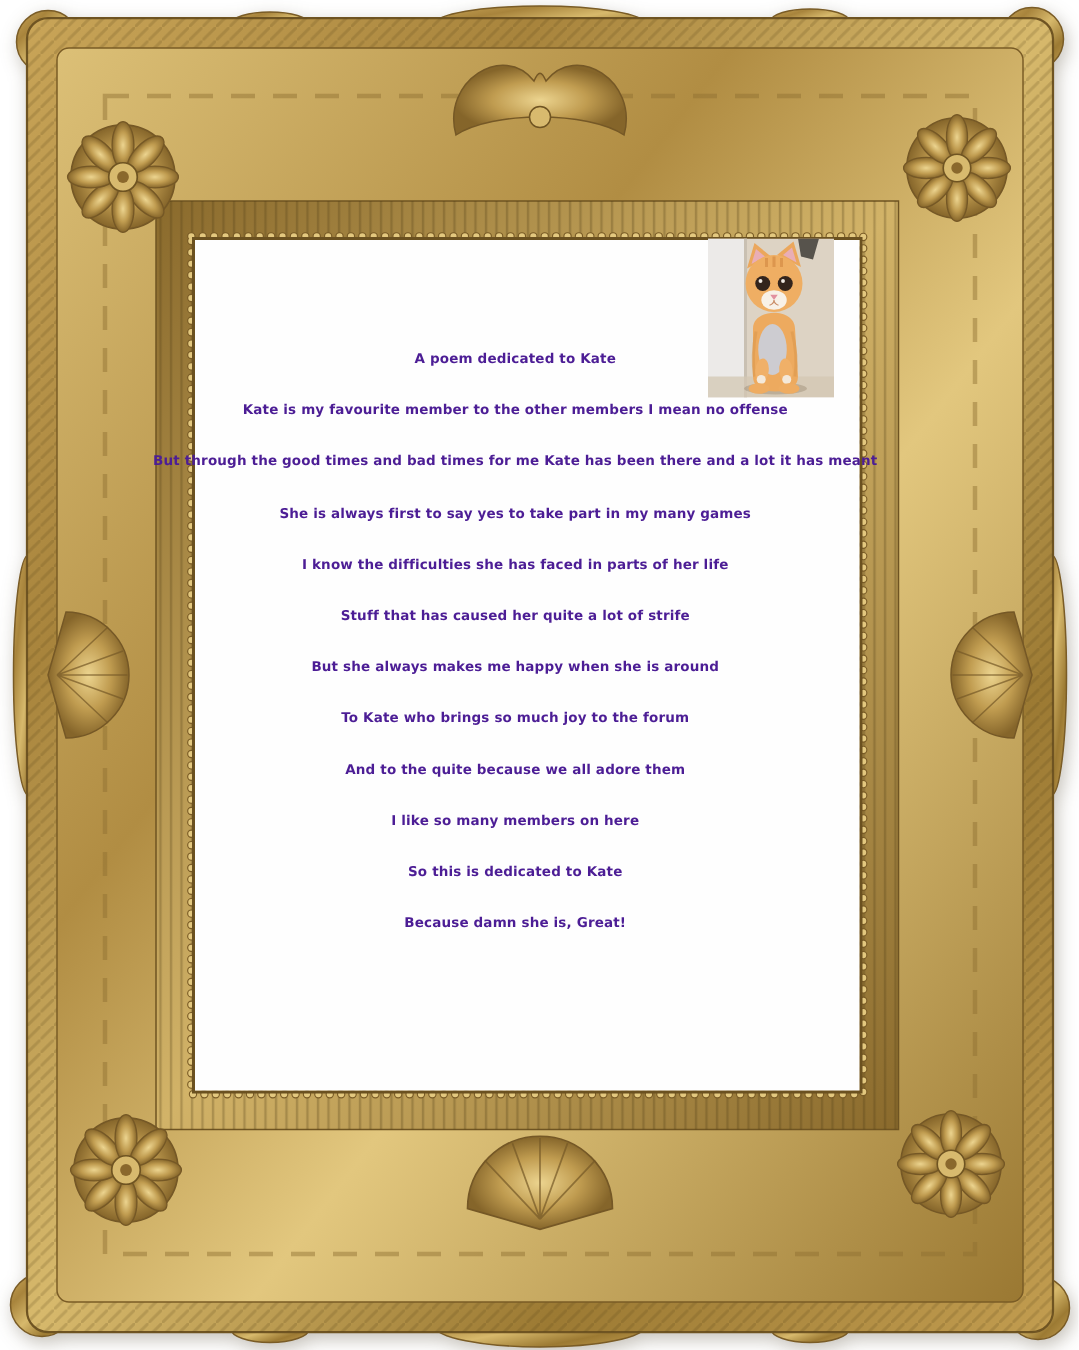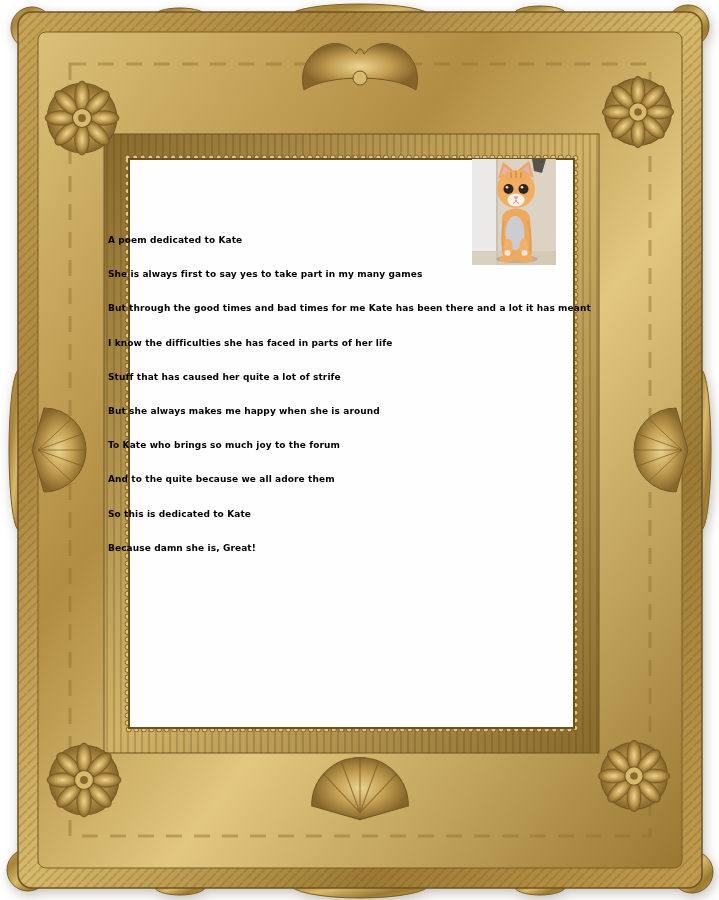--- a/index.html
+++ b/index.html
@@ -11,22 +11,22 @@
   .scene { position:relative; width:719px; height:900px; background:#ffffff; }
   .frame-svg {
     position:absolute; left:0; top:0; width:719px; height:900px;
     filter: drop-shadow(2px 4px 6px rgba(60,45,20,.30));
   }
   .kitten {
     position:absolute; left:472px; top:159px; width:84px; height:106px;
   }
   .kitten svg { display:block; width:100%; height:100%; }
   .poem {
-    position:absolute; left:108px; top:223px; width:503px;
-    color:#000000;
+    position:absolute; left:92px; top:223px; width:503px;
+    text-align:center; color:#4c1d95;
   }
   .poem p {
     margin:0; height:34.2px; line-height:34.2px;
     font-size:9px; font-weight:bold; letter-spacing:.1px;
     white-space:nowrap; overflow:visible;
   }
 </style>
 </head>
 <body>
 
@@ -165,24 +165,26 @@
         <circle cx="50" cy="28.3" r="1.3" fill="#efe9e2"></circle>
         <ellipse cx="44" cy="41" rx="8.5" ry="6.5" fill="#f8f1e7"></ellipse>
         <polygon points="41.5,37.5 46.5,37.5 44,41" fill="#e2919f"></polygon>
         <path d="M44,41 q0,2.5 -3,3.5 M44,41 q0,2.5 3,3.5" stroke="#c98c66" stroke-width="0.8" fill="none"></path>
       </g>
     </svg>
   </div>
 
   <div class="poem">
     <p>A poem dedicated to Kate</p>
+    <p>Kate is my favourite member to the other members I mean no offense</p>
+    <p>But through the good times and bad times for me Kate has been there and a lot it has meant</p>
     <p>She is always first to say yes to take part in my many games</p>
-    <p>But through the good times and bad times for me Kate has been there and a lot it has meant</p>
     <p>I know the difficulties she has faced in parts of her life</p>
     <p>Stuff that has caused her quite a lot of strife</p>
     <p>But she always makes me happy when she is around</p>
     <p>To Kate who brings so much joy to the forum</p>
     <p>And to the quite because we all adore them</p>
+    <p>I like so many members on here</p>
     <p>So this is dedicated to Kate</p>
     <p>Because damn she is, Great!</p>
   </div>
 
 </div>
 
 </body></html>

